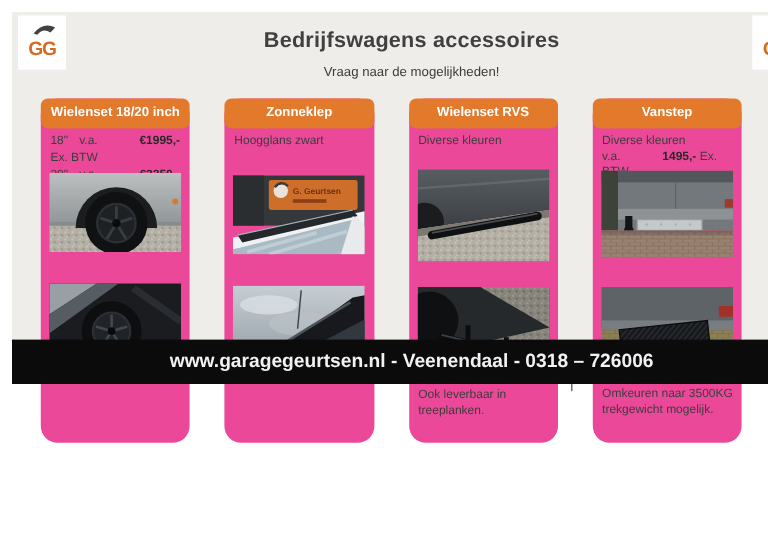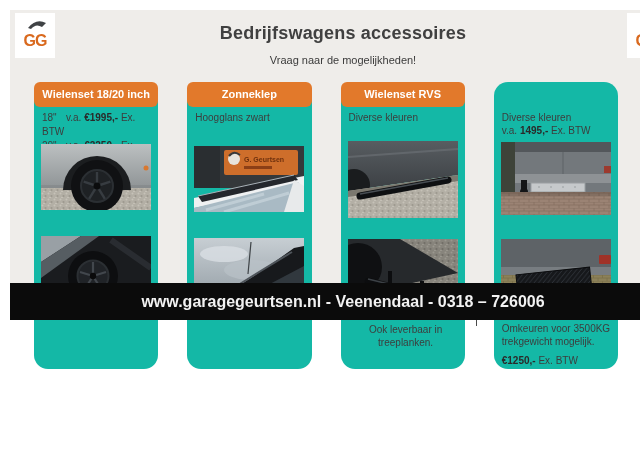--- a/index.html
+++ b/index.html
@@ -11,35 +11,35 @@
   .logo{position:absolute;top:3px;width:40px;height:45px;background:#ffffff;}
   .logo.left{left:5px;}
   .logo.right{right:9px;}
   .title{position:absolute;top:13px;left:0;width:100%;text-align:center;
          font-size:18px;font-weight:bold;color:#404040;letter-spacing:.2px;}
   .subtitle{position:absolute;top:44px;left:0;width:100%;text-align:center;
             font-size:11px;color:#3B3B3B;}
 
   
   .cards{position:absolute;left:24px;top:72px;width:584px;height:287px;display:flex;gap:29px;}
-  .card{position:relative;flex:1;background:#14b8a6;border-radius:14px;}
+  .card{position:relative;flex:1;background:#ec4899;border-radius:14px;}
   .card-header{position:absolute;left:0;top:0;width:100%;height:25px;background:#E2792B;
                border-radius:6px;color:#ffffff;font-weight:bold;font-size:11px;
                text-align:center;line-height:25px;}
   .card-text{position:absolute;left:8px;right:2px;font-size:10px;line-height:13px;color:#3D3D3D;}
-  .price{font-weight:bold;color:#2A2A2A;}
+  .price{font-weight:bold;color:#2A2A2A;margin-left:32px;}
   .rows{position:absolute;left:8px;top:29px;font-size:10px;line-height:14px;color:#3D3D3D;}
   .row .sz{display:inline-block;width:24px;}
   .photo{position:absolute;left:7px;width:110px;overflow:hidden;}
   .photo svg{display:block;width:100%;height:100%;}
 
   .c1 .p1{top:62px;height:66px;}   .c1 .p2{top:154px;height:66px;}
   .c2 .txt{top:29px;}              .c2 .p1{top:64px;height:66px;}  .c2 .p2{top:156px;height:66px;}
   .c3 .txt{top:29px;}              .c3 .p1{top:59px;height:77px;}  .c3 .p2{top:157px;height:79px;}
-  .c3 .note{top:241px;text-align:center;}
+  .c3 .note{top:241px;}
   .c4 .txt{top:29px;}              .c4 .p1{top:60px;height:73px;}  .c4 .p2{top:157px;height:78px;}
   .c4 .note{top:240px;}            .c4 .pricerow{top:272px;}
 
   .cursor-mark{position:absolute;left:466px;top:299px;width:1px;height:17px;background:#4A4A4A;}
 
   
   .financing{position:absolute;left:0;bottom:42px;width:100%;text-align:center;
              font-size:11px;font-weight:bold;color:#1F1F1F;}
   .blackbar{position:absolute;left:0;bottom:0;width:100%;height:37px;background:#0B0B0B;}
   .blackbar .contact{width:100%;text-align:center;line-height:37px;color:#F2F2F2;
@@ -227,20 +227,21 @@
             <line x1="20" y1="42" x2="102" y2="62" stroke="#0C0D0F" stroke-width="6.5" stroke-linecap="round"></line>
             <line x1="20" y1="40" x2="102" y2="60" stroke="#3C4146" stroke-width="1.5"></line>
             <rect x="40" y="32" width="4" height="12" fill="#0C0D0F"></rect>
             <rect x="72" y="42" width="4" height="12" fill="#0C0D0F"></rect>
           </svg>
         </div>
         <div class="card-text note">Ook leverbaar in treeplanken.</div>
       </div>
 
       <div class="card c4">
+        <div class="card-header">Vanstep</div>
         <div class="card-text txt">
           <div>Diverse kleuren</div>
           <div><span>v.a.</span> <span class="price">1495,-</span> <span>Ex. BTW</span></div>
         </div>
         <div class="photo p1">
           <svg viewBox="0 0 110 73">
             <rect width="110" height="50" fill="#73787C"></rect>
             <rect width="110" height="10" fill="#53575B"></rect>
             <rect width="14" height="50" fill="#3E4339"></rect>
             <line x1="62" y1="10" x2="62" y2="34" stroke="#5E6367"></line>
@@ -265,25 +266,22 @@
             <rect y="36" width="110" height="42" fill="url(#brickO)"></rect>
             <ellipse cx="52" cy="56" rx="44" ry="10" fill="#000000" opacity=".25"></ellipse>
             <g transform="rotate(-6 52 44)">
               <rect x="16" y="32" width="74" height="21" fill="url(#hatch)" stroke="#0B0C0E"></rect>
               <rect x="20" y="53" width="32" height="5" fill="#101214"></rect>
             </g>
             <path d="M16 50 q-8 8 1 14" stroke="#0B0C0E" stroke-width="5" fill="none"></path>
           </svg>
         </div>
         <div class="card-text note">
-          <div>Omkeuren voor 3500KG</div>
+          <div>Omkeuren naar 3500KG</div>
           <div>trekgewicht mogelijk.</div>
-        </div>
-        <div class="card-text pricerow">
-          <span class="price">€1250,-</span> <span>Ex. BTW</span>
         </div>
       </div>
     </div>
 
     <div class="cursor-mark"></div>
 
     <div class="blackbar">
       <div class="contact">www.garagegeurtsen.nl -  Veenendaal -  0318 – 726006</div>
     </div>
   </div>

